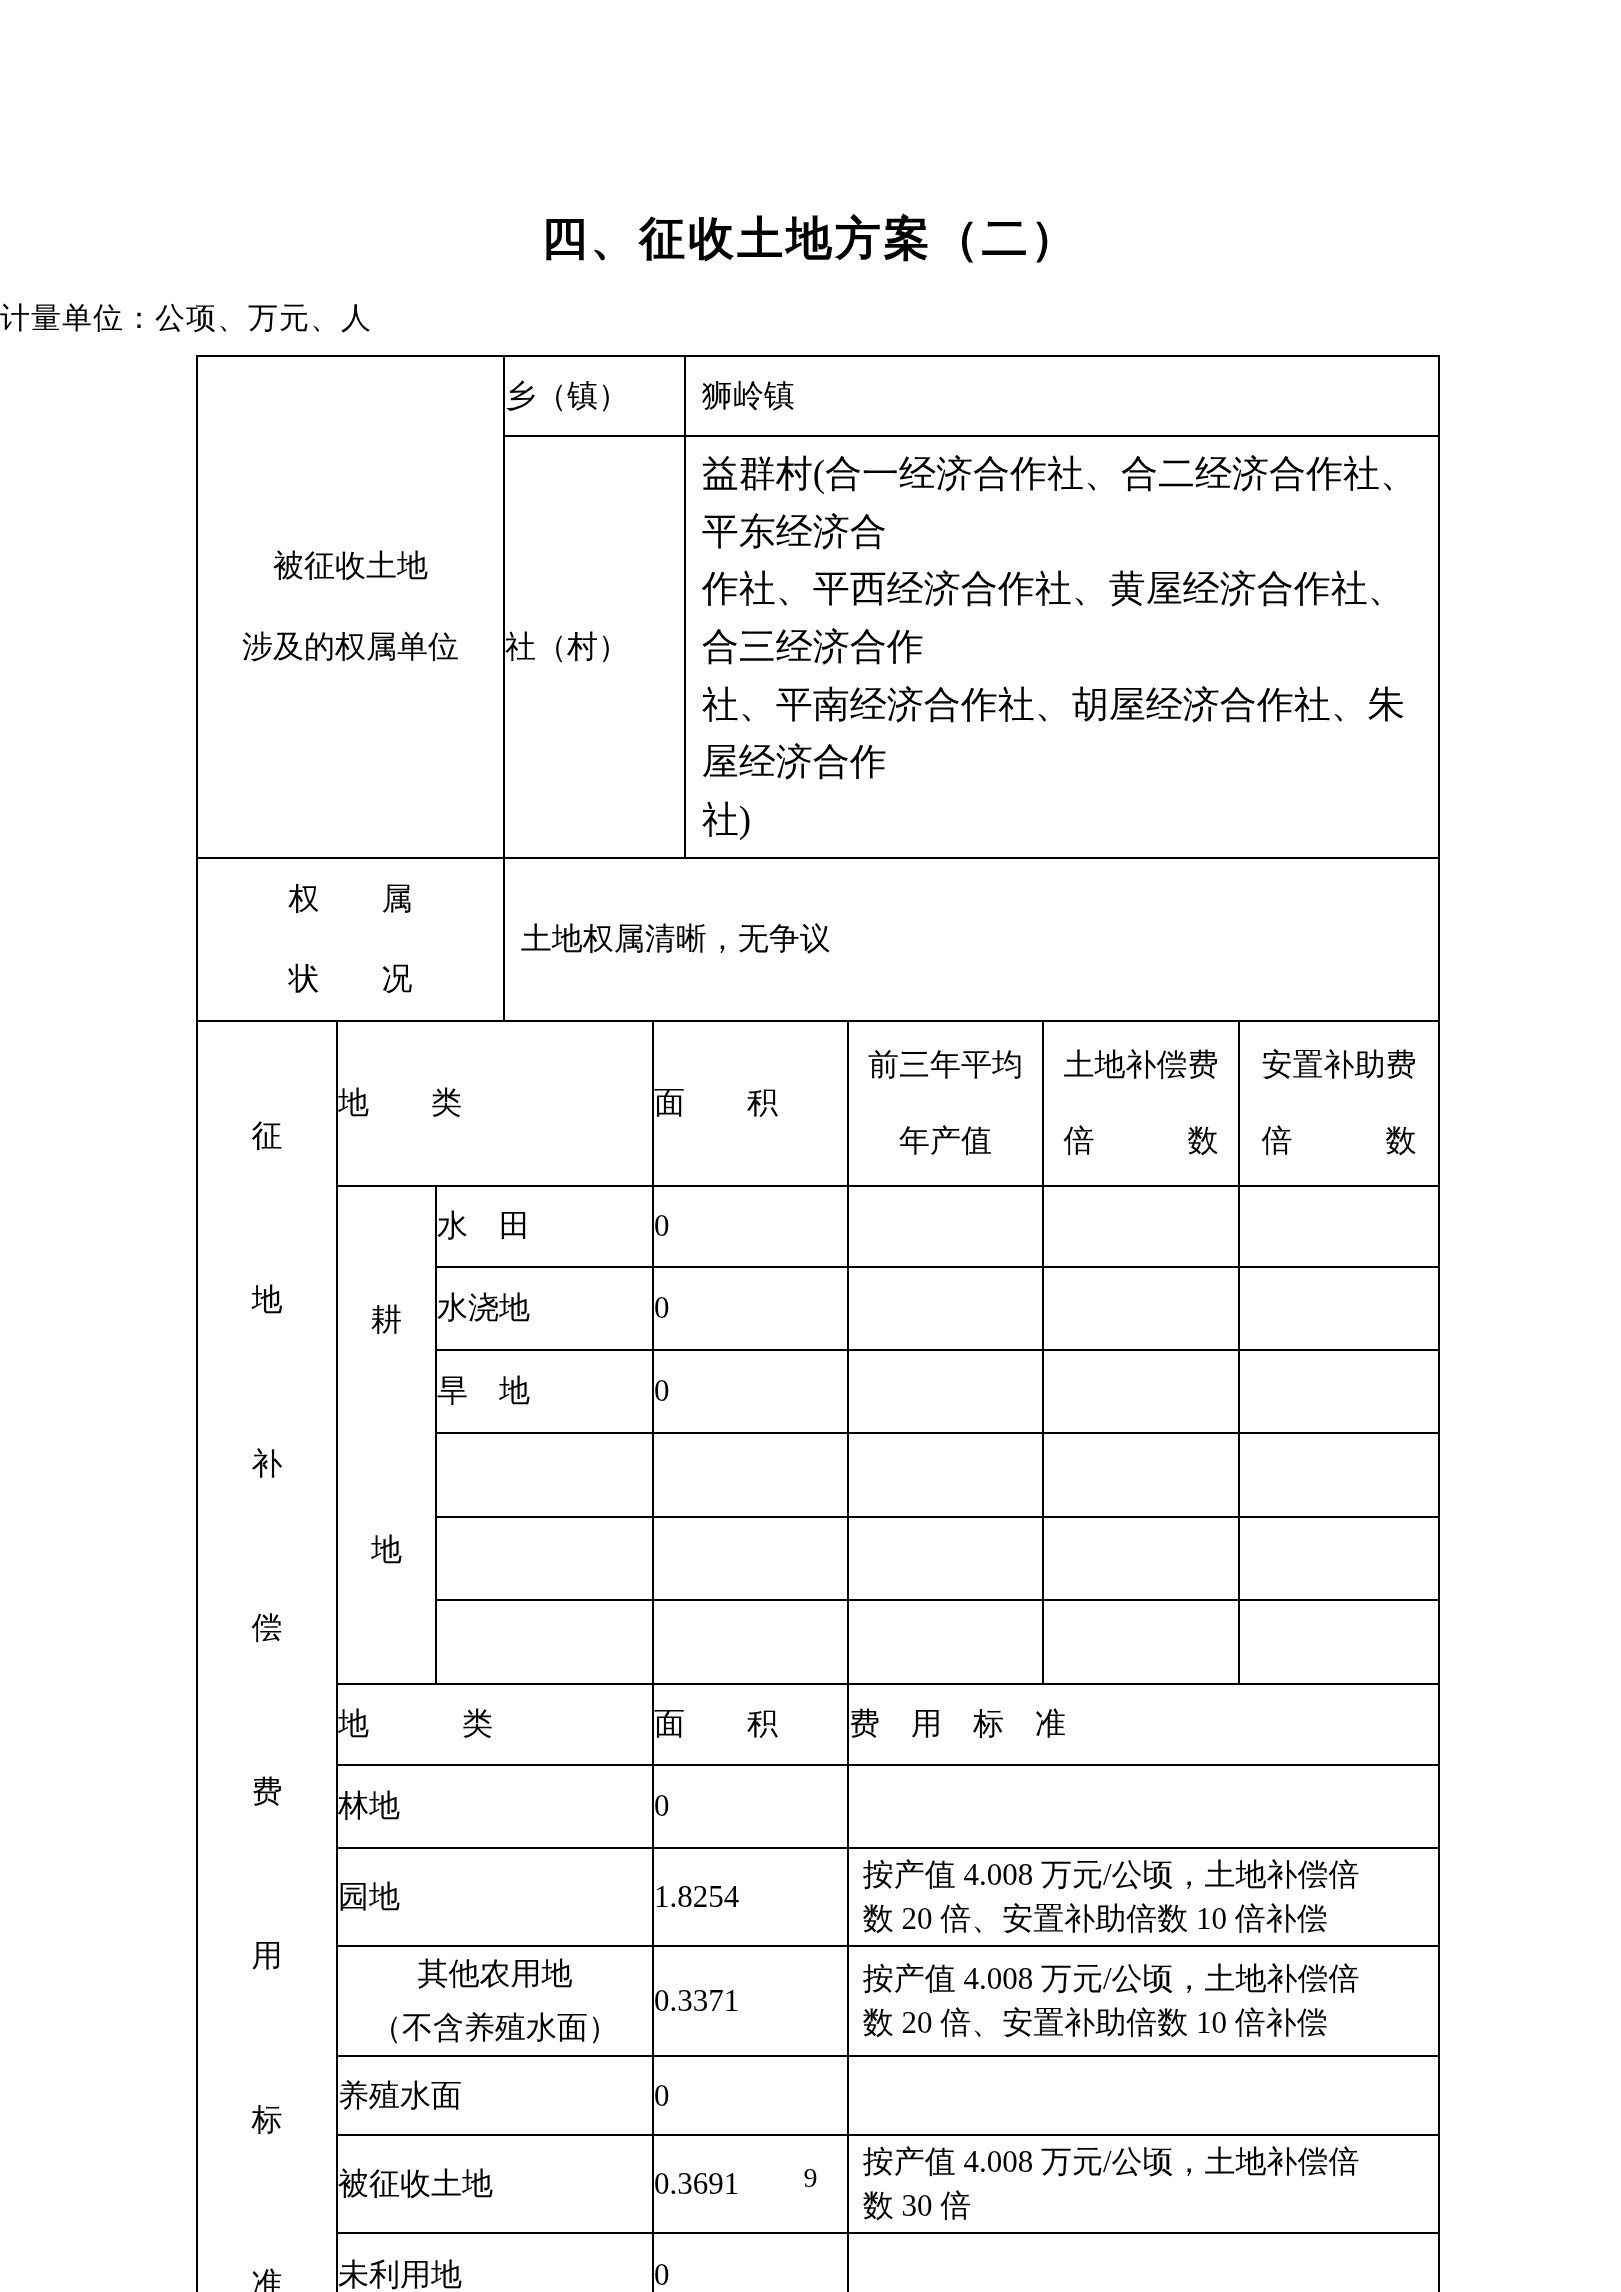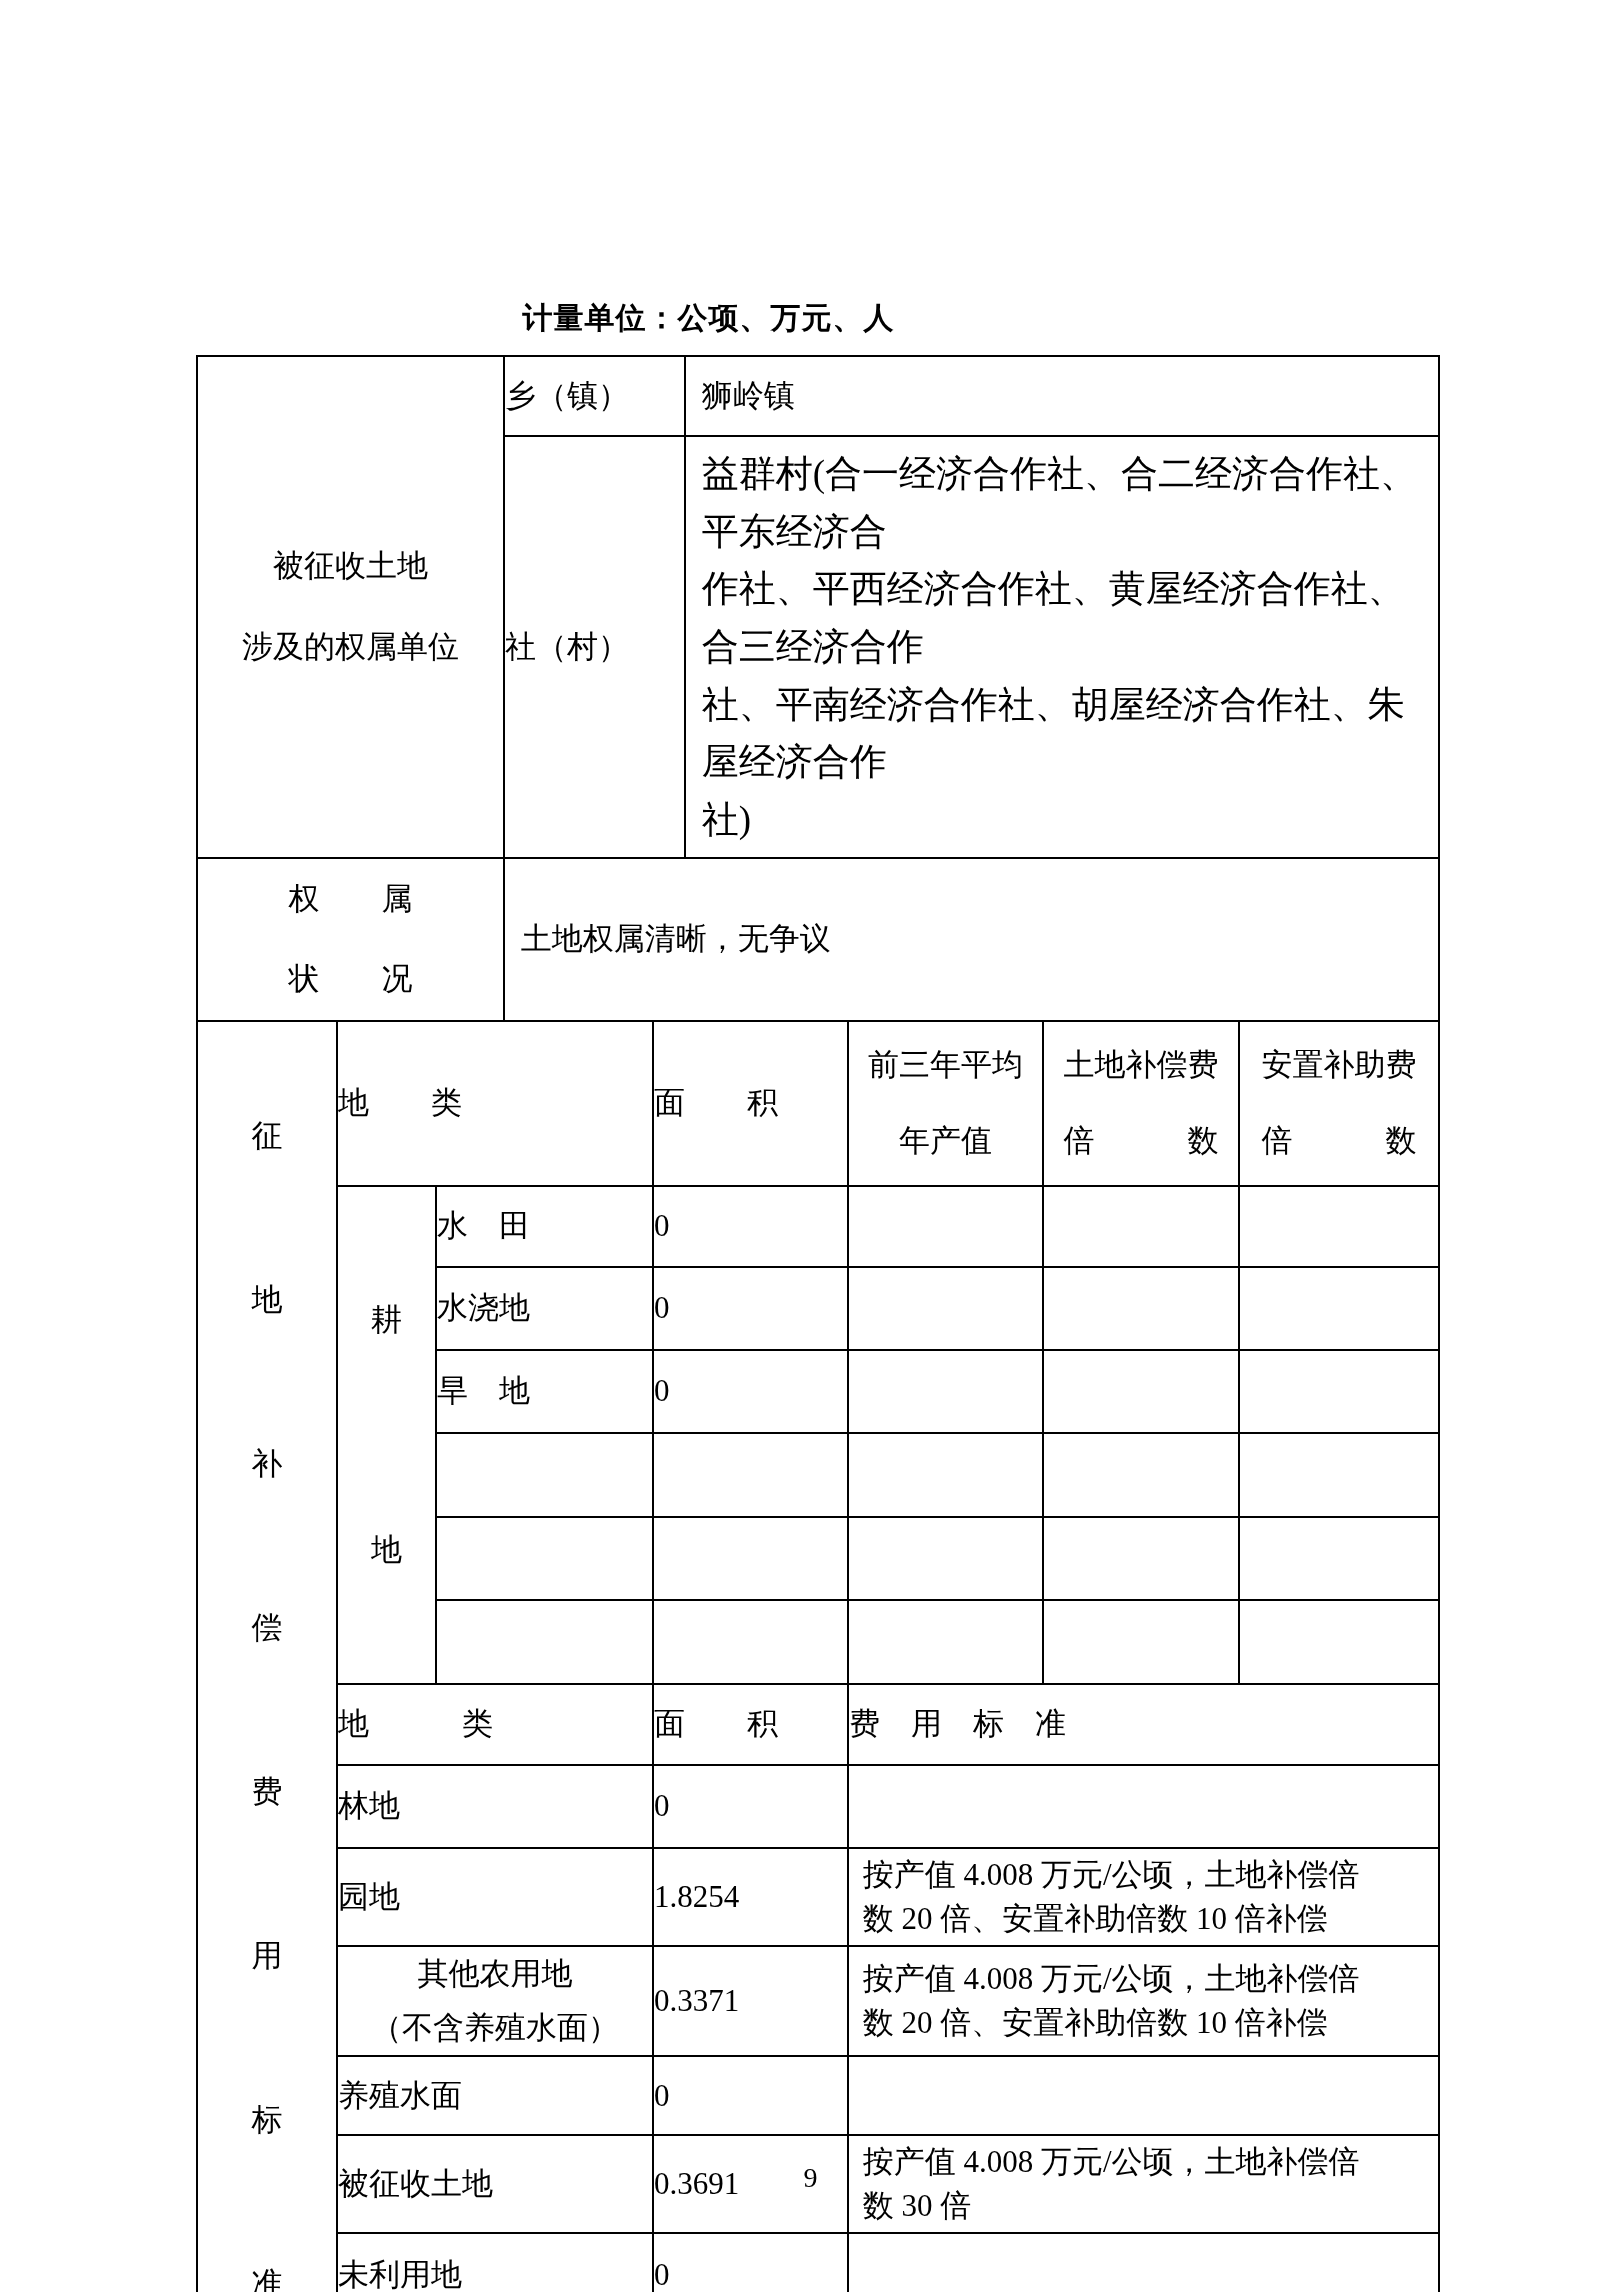--- a/index.html
+++ b/index.html
@@ -9,22 +9,22 @@
     background:#ffffff;
     font-family:"Liberation Serif","DejaVu Serif",serif;
     color:#000;
     overflow:hidden;
   }
   .doc-title{
     position:absolute;top:208px;left:0;width:100%;
     text-align:center;font-size:46px;font-weight:bold;letter-spacing:2.9px;
   }
   .unit-note{
-    position:absolute;top:298px;left:16px;width:1385px;
-    text-align:center;font-size:30px;letter-spacing:1px;font-weight:bold;
+    position:absolute;top:298px;left:0;width:1385px;
+    text-align:left;font-size:30px;letter-spacing:1px;
   }
   .tbl-wrap{position:absolute;left:196px;top:355px;width:1242px;}
   table{border-collapse:collapse;table-layout:fixed;width:1242px;}
   td{
     border:2px solid #000;
     font-size:31px;line-height:1.35;
     vertical-align:middle;padding:0;overflow:hidden;
     word-break:break-all;
   }
   .bottom-table{margin-top:-2px;}
@@ -41,20 +41,21 @@
   .page-num{
     position:absolute;top:2162px;left:0;width:100%;
     text-align:center;font-size:28px;
   }
 </style>
 </head>
 <body>
 
 <div class="page">
 
+  <div class="doc-title">四、征收土地方案（二）</div>
   <div class="unit-note">计量单位：公项、万元、人</div>
 
   <div class="tbl-wrap">
 
     <table class="top-table">
       <colgroup>
           <col style="width:307px">
           <col style="width:181px">
           <col style="width:754px">
         </colgroup>

